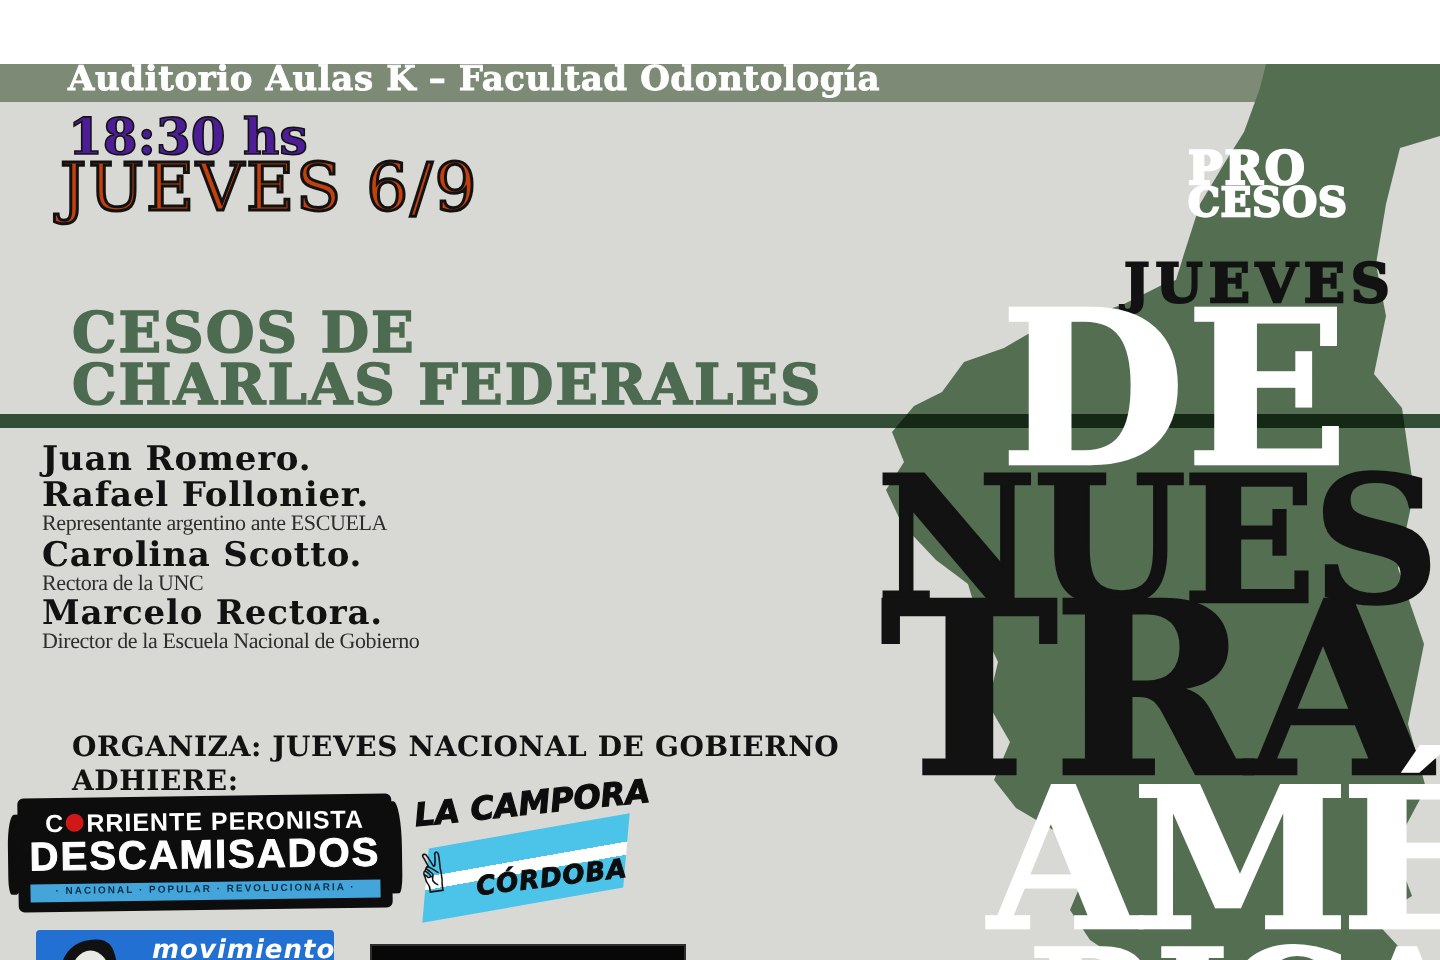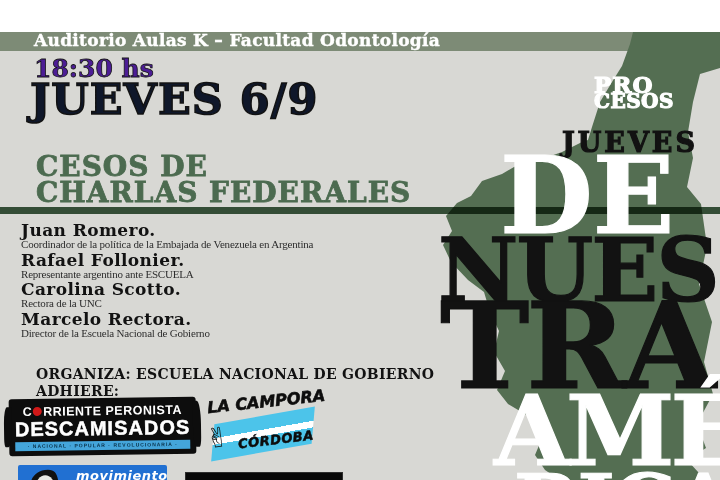--- a/index.html
+++ b/index.html
@@ -25,21 +25,21 @@
   .w-popu {left:592px;top:78px; font-size:22px;letter-spacing:1px;}
   .w-lares{left:562px;top:97px; font-size:27px;letter-spacing:3px;}
   .w-de   {left:500px;top:110px;font-size:107px;-webkit-text-stroke:2.5px currentColor;}
   .w-nues {left:438px;top:194px;font-size:88px; letter-spacing:-2px;-webkit-text-stroke:2.5px currentColor;}
   .w-tra  {left:440px;top:254px;font-size:120px;letter-spacing:-3px;-webkit-text-stroke:3px currentColor;}
   .w-ame  {left:494px;top:350px;font-size:98px; letter-spacing:-4px;-webkit-text-stroke:2.5px currentColor;}
   .w-rica {left:514px;top:432px;font-size:80px; letter-spacing:-3px;-webkit-text-stroke:2px currentColor;}
 
   
   .time{position:absolute;left:34px;top:22px;font-size:25px;font-weight:bold;color:#4c1d95;-webkit-text-stroke:.8px #121212;z-index:4;}
-  .date{position:absolute;left:30px;top:42px;font-size:43px;font-weight:bold;color:#0f172a;letter-spacing:1px;-webkit-text-stroke:1.5px #121212;z-index:4;}
+  .date{position:absolute;left:30px;top:42px;font-size:33px;font-weight:normal;color:#c2410c;letter-spacing:1px;-webkit-text-stroke:1.5px #121212;z-index:4;}
   .ciclo{position:absolute;left:36px;font-size:28px;font-weight:bold;color:var(--c-heading_green,#4c6b50);letter-spacing:1px;-webkit-text-stroke:.8px var(--c-heading_green,#4c6b50);line-height:1;z-index:4;}
   .ciclo.l1{top:121px;} .ciclo.l2{top:147px;}
 
   .speakers{position:absolute;left:21px;top:190px;z-index:4;}
   .speaker{margin-bottom:1px;}
   .speaker .name{font-size:17px;font-weight:bold;color:#121212;line-height:17px;letter-spacing:.4px;}
   .speaker .role{font-size:11px;color:#2d2d2d;line-height:11.5px;letter-spacing:-.2px;font-family:"Liberation Serif",serif;}
 
   .organiza{position:absolute;left:36px;top:334px;font-size:14px;font-weight:bold;color:#121212;letter-spacing:.3px;z-index:4;}
   .adhiere {position:absolute;left:36px;top:351px;font-size:14px;font-weight:bold;color:#121212;letter-spacing:.3px;z-index:4;}
@@ -104,37 +104,36 @@
 
   <div class="time">18:30 hs</div>
   <div class="date">JUEVES 6/9</div>
 
   <div class="ciclo l1">CESOS DE</div>
   <div class="ciclo l2">CHARLAS FEDERALES</div>
 
   <div class="speakers">
     <div class="speaker">
       <div class="name">Juan Romero.</div>
-      <div class="role">Coordinador de la política de la Embajada de Venezuela en Argentina</div>
     </div>
     <div class="speaker">
       <div class="name">Rafael Follonier.</div>
       <div class="role">Representante argentino ante ESCUELA</div>
     </div>
     <div class="speaker">
       <div class="name">Carolina Scotto.</div>
       <div class="role">Rectora de la UNC</div>
     </div>
     <div class="speaker">
       <div class="name">Marcelo Rectora.</div>
       <div class="role">Director de la Escuela Nacional de Gobierno</div>
     </div>
   </div>
 
-  <div class="organiza">ORGANIZA: ESCUELA NACIONAL DE GOBIERNO</div>
+  <div class="organiza">ORGANIZA: JUEVES NACIONAL DE GOBIERNO</div>
   <div class="adhiere">ADHIERE:</div>
 
   <div class="desc">
     <div class="l1"><span>C</span><span class="red-o"></span><span>RRIENTE PERONISTA</span></div>
     <div class="l2">DESCAMISADOS</div>
     <div class="stripe">· NACIONAL · POPULAR · REVOLUCIONARIA ·</div>
   </div>
 
   <div class="campora">
     <div class="stripe"></div>

